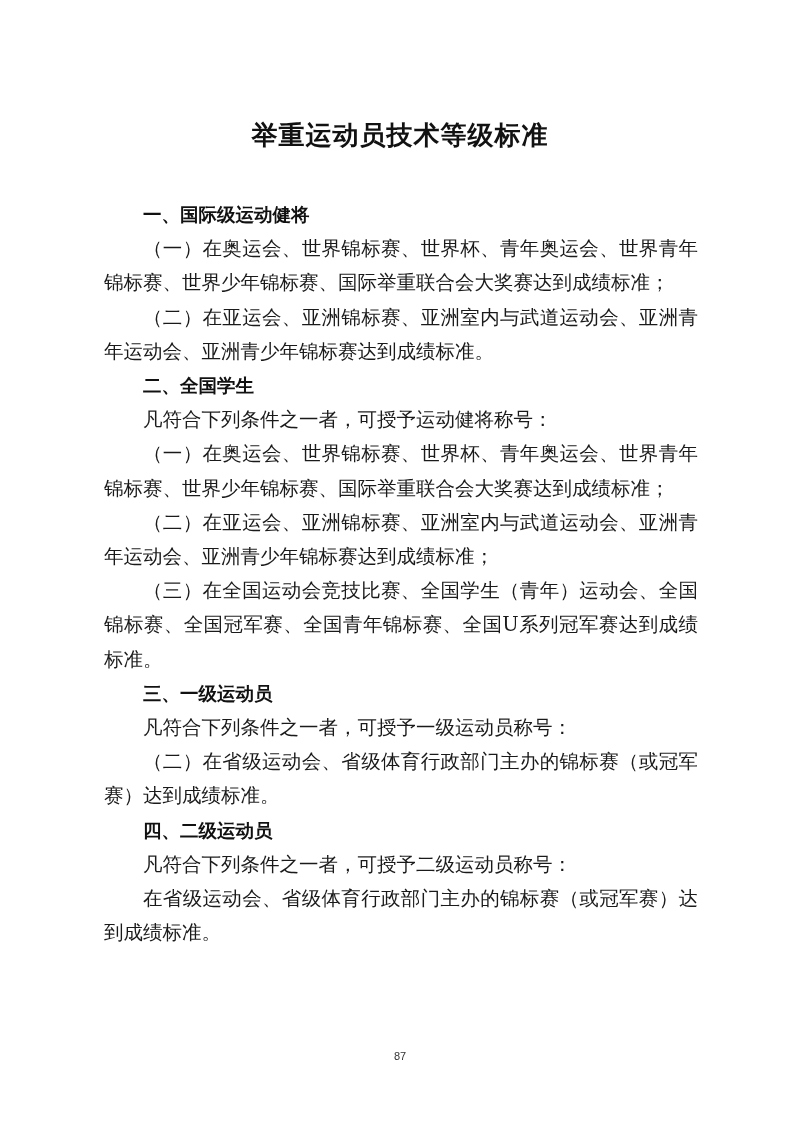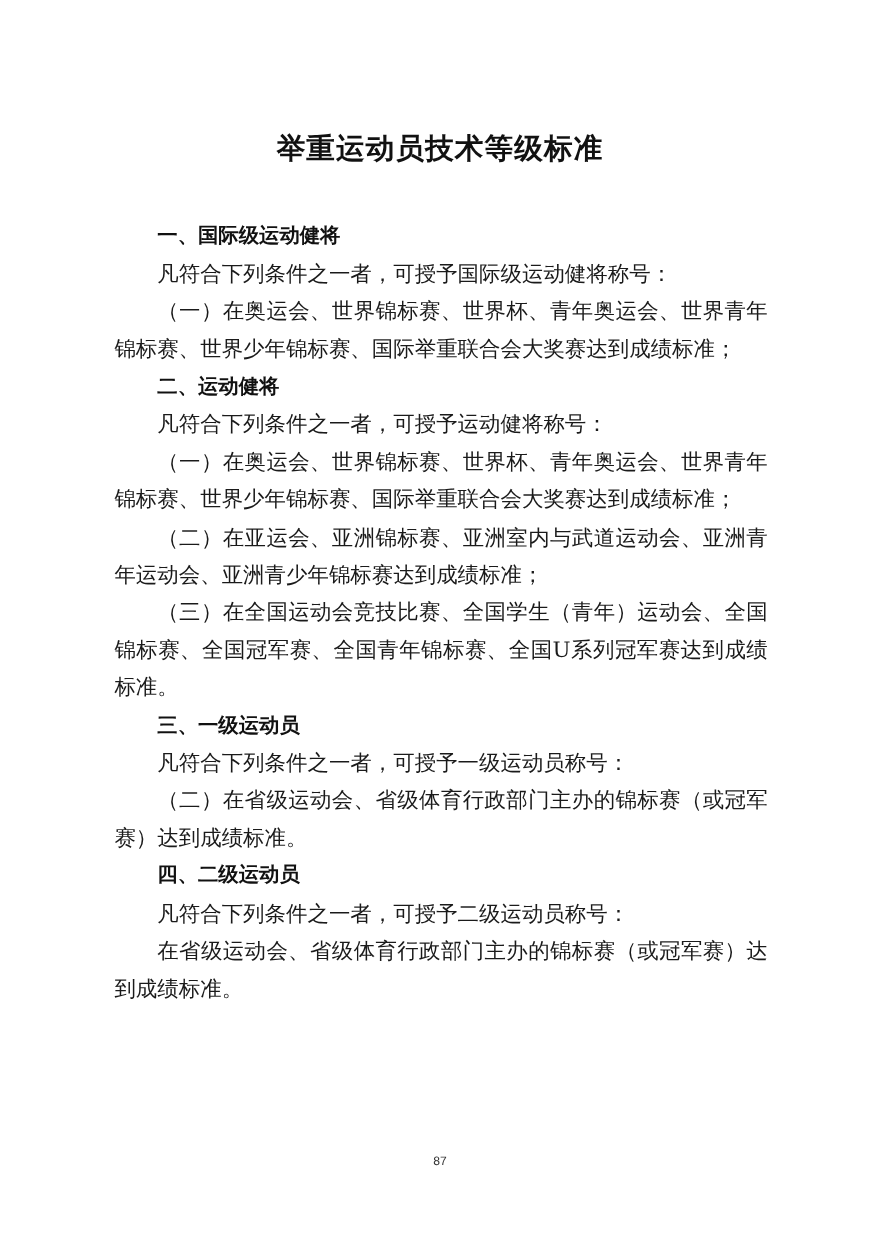--- a/index.html
+++ b/index.html
@@ -27,24 +27,24 @@
 </style>
 </head>
 <body>
 
 <div class="page">
   <div class="title">举重运动员技术等级标准</div>
 
   <div class="body">
 
     <div class="heading">一、国际级运动健将</div>
-    <div class="para">凡符合下列条件之一者，可授予国际级运动健将称号：</div>
     <div class="para">（一）在奥运会、世界锦标赛、世界杯、青年奥运会、世界青年锦标赛、世界少年锦标赛、国际举重联合会大奖赛达到成绩标准；</div>
+    <div class="para">（二）在亚运会、亚洲锦标赛、亚洲室内与武道运动会、亚洲青年运动会、亚洲青少年锦标赛达到成绩标准。</div>
 
-    <div class="heading">二、运动健将</div>
+    <div class="heading">二、全国学生</div>
     <div class="para">凡符合下列条件之一者，可授予运动健将称号：</div>
     <div class="para">（一）在奥运会、世界锦标赛、世界杯、青年奥运会、世界青年锦标赛、世界少年锦标赛、国际举重联合会大奖赛达到成绩标准；</div>
     <div class="para">（二）在亚运会、亚洲锦标赛、亚洲室内与武道运动会、亚洲青年运动会、亚洲青少年锦标赛达到成绩标准；</div>
     <div class="para">（三）在全国运动会竞技比赛、全国学生（青年）运动会、全国锦标赛、全国冠军赛、全国青年锦标赛、全国U系列冠军赛达到成绩标准。</div>
 
     <div class="heading">三、一级运动员</div>
     <div class="para">凡符合下列条件之一者，可授予一级运动员称号：</div>
     <div class="para">（二）在省级运动会、省级体育行政部门主办的锦标赛（或冠军赛）达到成绩标准。</div>
 
     <div class="heading">四、二级运动员</div>

